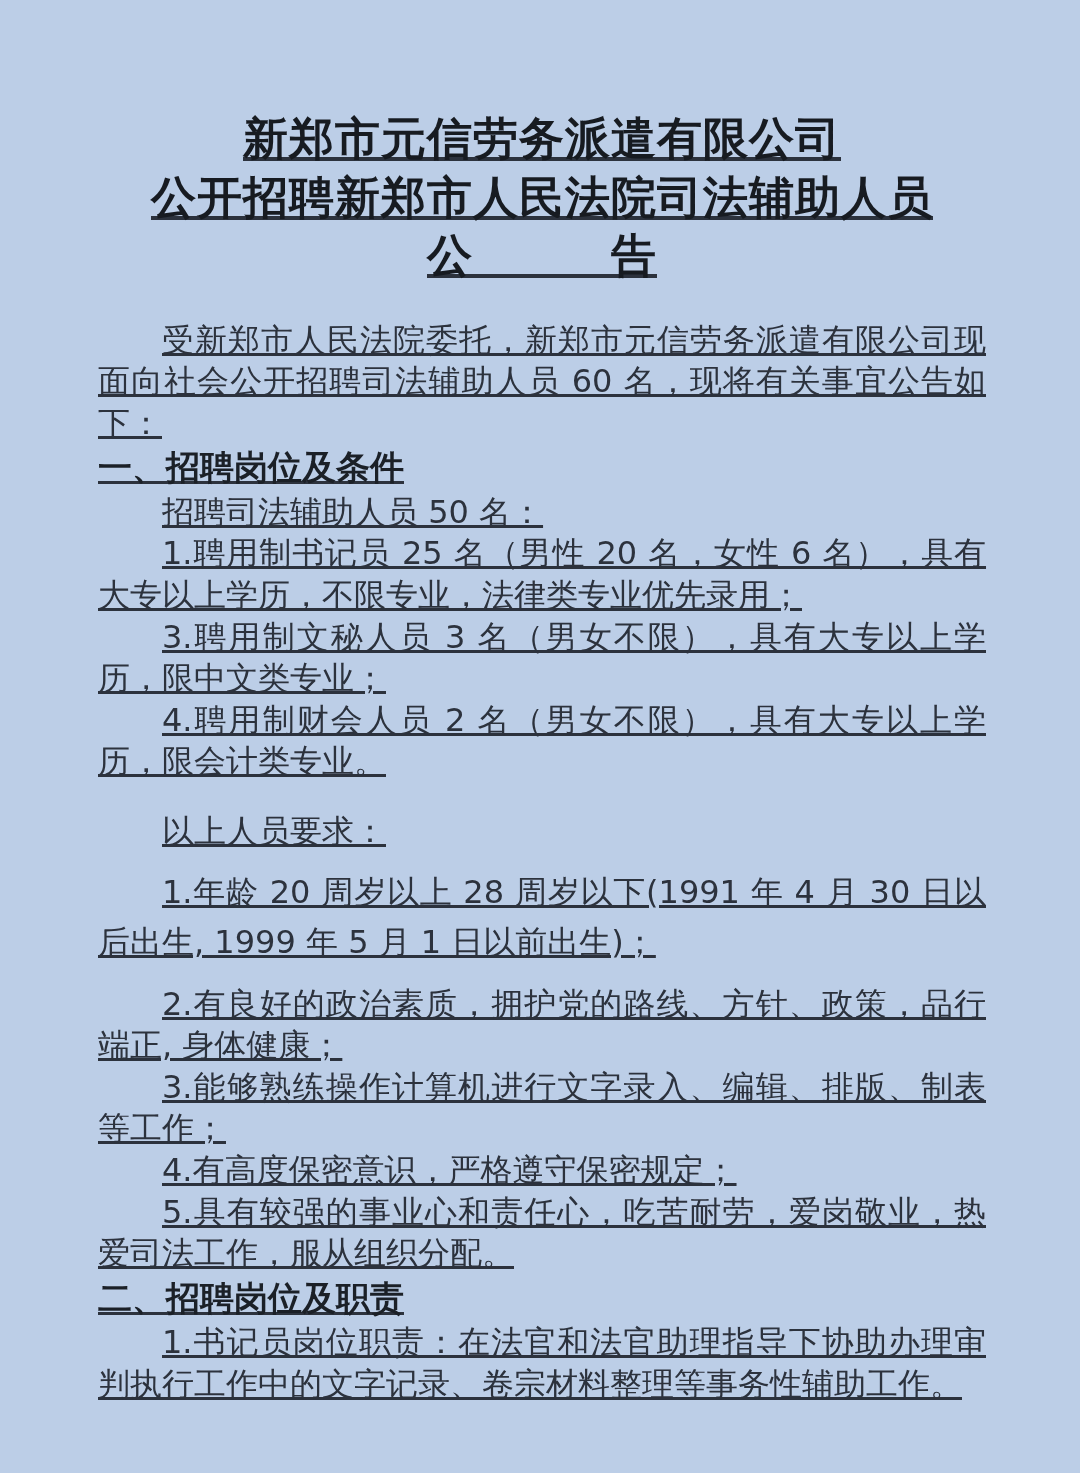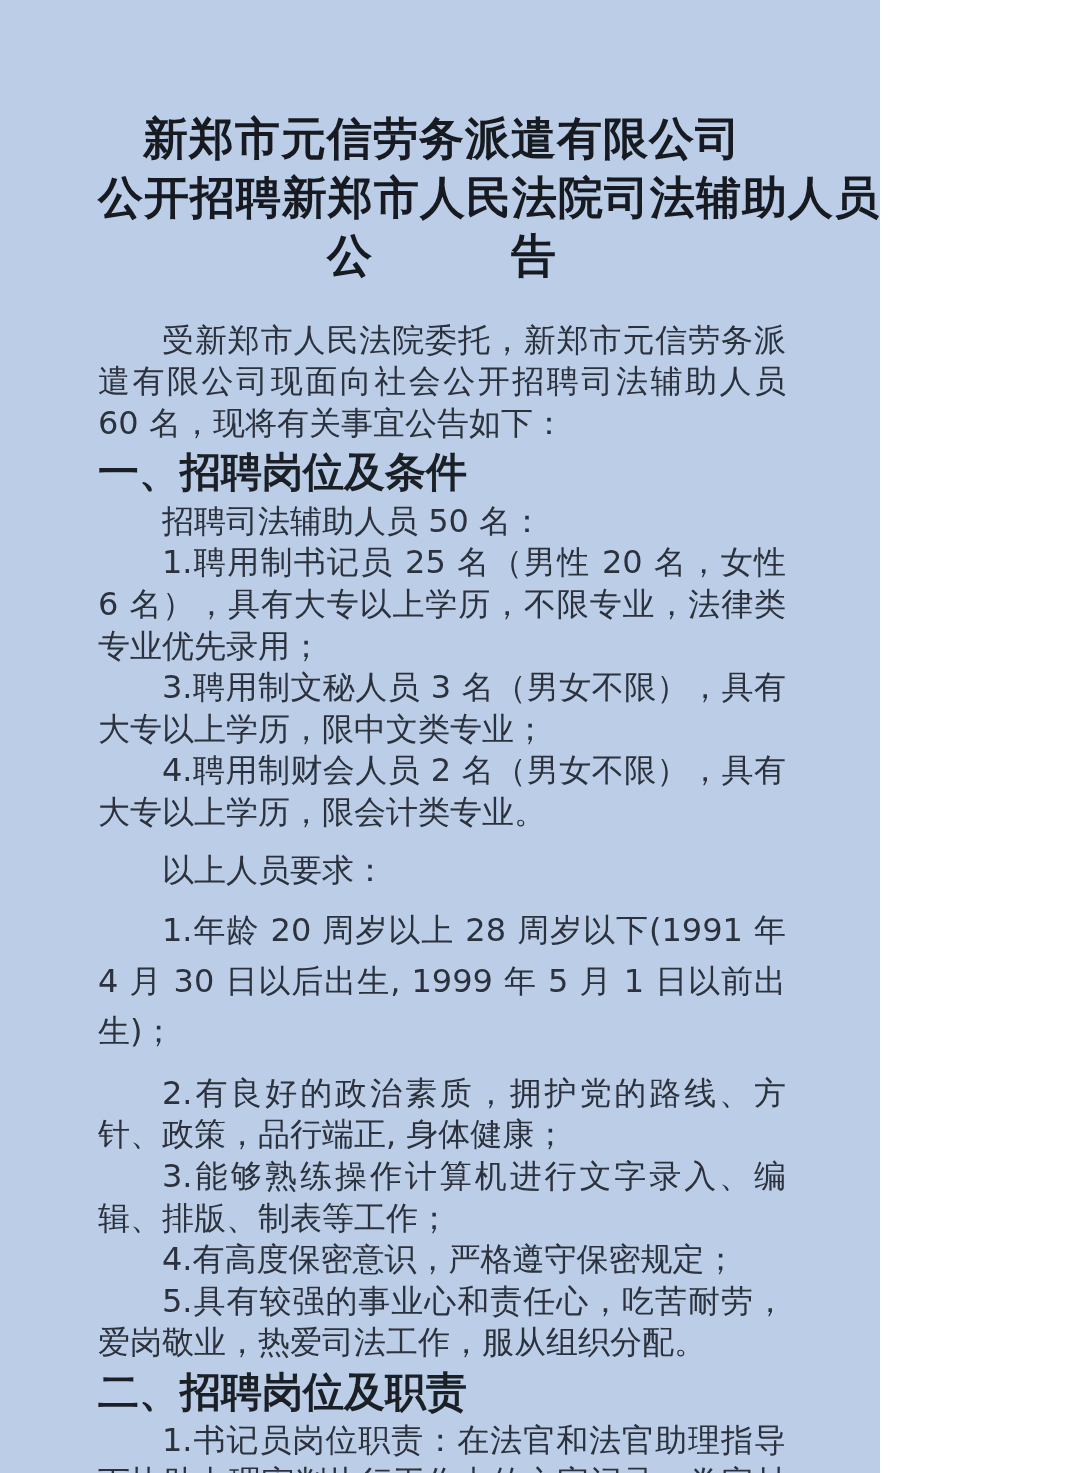--- a/index.html
+++ b/index.html
@@ -4,27 +4,28 @@
 <style>
   html, body {
     margin: 0;
     padding: 0;
   }
   body {
     font-family: "DejaVu Sans", "Liberation Sans", sans-serif;
   }
   .page {
     position: relative;
-    width: 880px;
+    width: 1080px;
     height: 1473px;
     background: #bccee7;
     overflow: hidden;
     box-sizing: border-box;
     padding: 110px 94px 0 98px;
     color: #2c323d;
+    text-decoration: underline;
   }
   .title-block {
     text-align: center;
     margin: 0 0 34px 0;
   }
   .title-line {
     font-size: 45px;
     font-weight: bold;
     line-height: 1.30;
     color: #171b21;
@@ -36,27 +37,27 @@
     font-size: 32px;
     line-height: 1.30;
     text-align: justify;
     color: #2c323d;
   }
   .indent {
     text-indent: 2em;
   }
   .section-heading {
     margin: 2px 0 2px 0;
-    font-size: 41px;
+    font-size: 34px;
     font-weight: bold;
     line-height: 1.28;
     color: #1b2027;
   }
   .requirements-lead {
-    margin-top: 16px;
+    margin-top: 28px;
     margin-bottom: 14px;
   }
   .loose {
     line-height: 1.58;
     margin-bottom: 16px;
   }
 </style>
 </head>
 <body>
 

